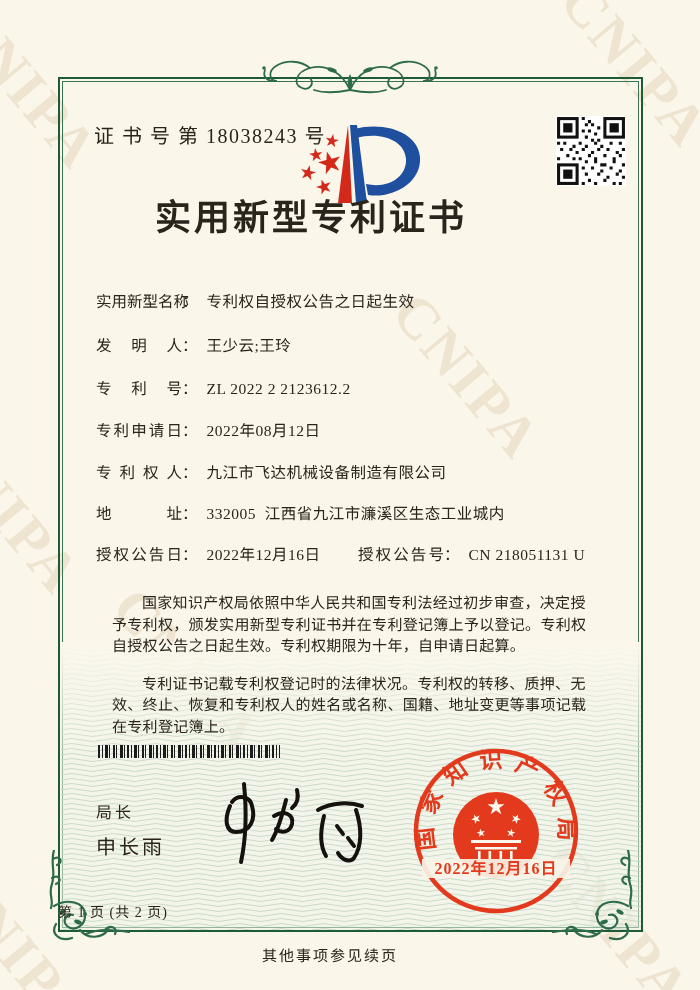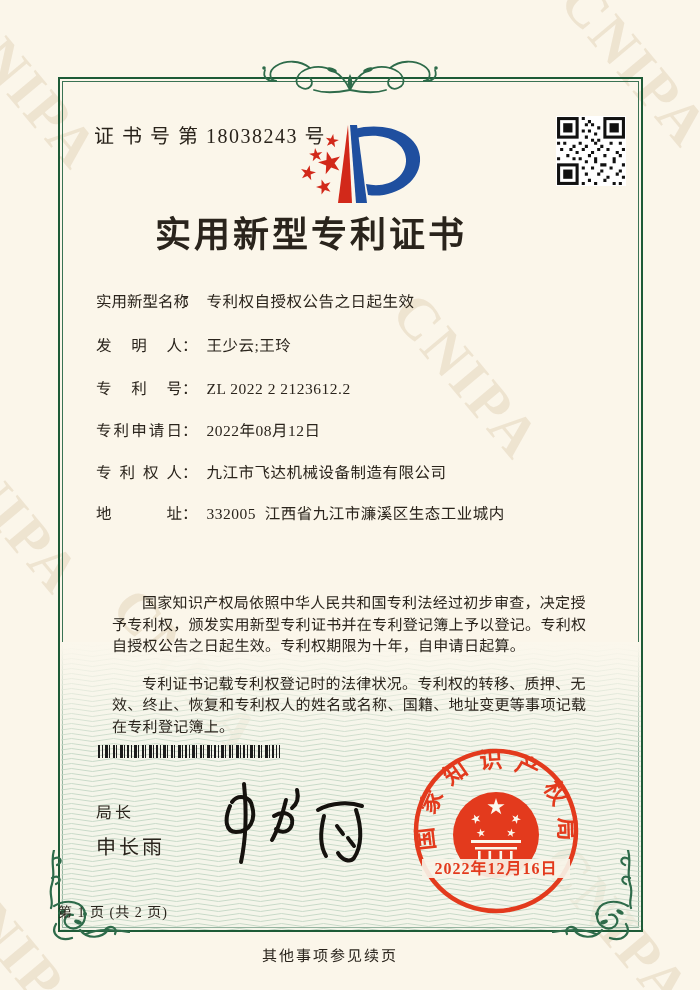--- a/index.html
+++ b/index.html
@@ -24,21 +24,21 @@
   
   .abs{position:absolute;}
   .corner-right{transform:scaleX(-1);}
   .wave-fade{
     position:absolute; left:61px; top:642px; width:580px; height:110px;
     background:linear-gradient(180deg,#fbf7ec 0%, rgba(251,247,236,0) 100%);
   }
   
   .cert-no{position:absolute; left:94px; top:120px; font-size:20px; letter-spacing:1.5px;}
   .title{
-    position:absolute; left:0; top:205px; width:622px; text-align:center;
+    position:absolute; left:0; top:188px; width:622px; text-align:center;
     font-size:36px; font-weight:bold; letter-spacing:3px;
   }
   .frow{position:absolute; left:96px; font-size:15.5px; line-height:20px; white-space:nowrap;}
   .flabel{display:inline-block; width:86px; text-align:justify; text-align-last:justify; vertical-align:top;}
   .fcolon{margin-right:9px;}
   .fvalue{white-space:pre; letter-spacing:0.5px;}
   .grant2{position:absolute; left:262px; top:0;}
   .paras{position:absolute; left:96px; top:577px; width:517px; font-size:15px; line-height:21.5px; letter-spacing:0.3px;}
   .paras p{margin:16px; text-indent:2em;}
   .barcode{
@@ -188,20 +188,26 @@
   <div class="frow" style="top:421px">
     <span class="flabel">专利申请日</span><span class="fcolon">：</span><span class="fvalue">2022年08月12日</span>
   </div>
   <div class="frow" style="top:463px">
     <span class="flabel">专利权人</span><span class="fcolon">：</span><span class="fvalue">九江市飞达机械设备制造有限公司</span>
   </div>
   <div class="frow" style="top:504px">
     <span class="flabel">地址</span><span class="fcolon">：</span><span class="fvalue">332005  江西省九江市濂溪区生态工业城内</span>
   </div>
 
+  <div class="frow" style="top:545px">
+    <span class="flabel">授权公告日</span><span class="fcolon">：</span><span class="fvalue">2022年12月16日</span>
+    <span class="grant2">
+      <span class="flabel">授权公告号</span><span class="fcolon">：</span><span class="fvalue">CN 218051131 U</span>
+    </span>
+  </div>
 
   <div class="paras">
     <p>国家知识产权局依照中华人民共和国专利法经过初步审查，决定授予专利权，颁发实用新型专利证书并在专利登记簿上予以登记。专利权自授权公告之日起生效。专利权期限为十年，自申请日起算。</p>
     <p>专利证书记载专利权登记时的法律状况。专利权的转移、质押、无效、终止、恢复和专利权人的姓名或名称、国籍、地址变更等事项记载在专利登记簿上。</p>
   </div>
 
   <div class="barcode"></div>
 
   <div class="sig-title">局长</div>
   <div class="sig-name">申长雨</div>

